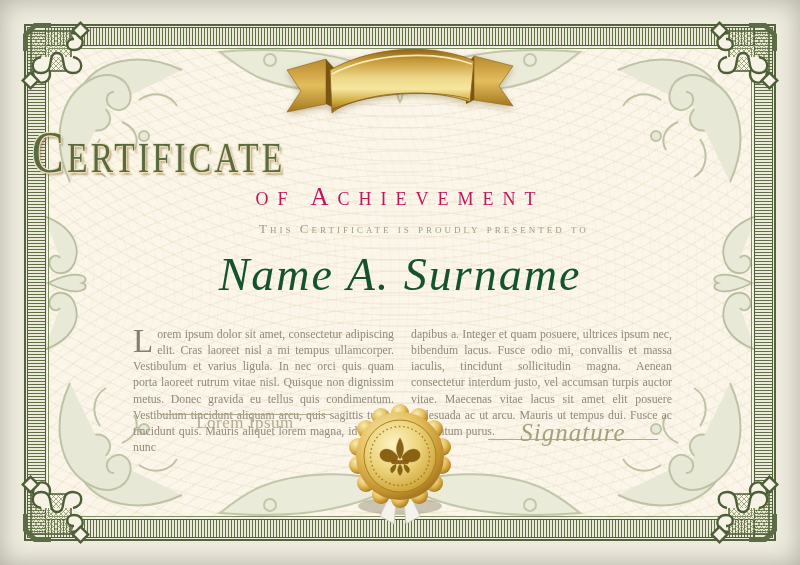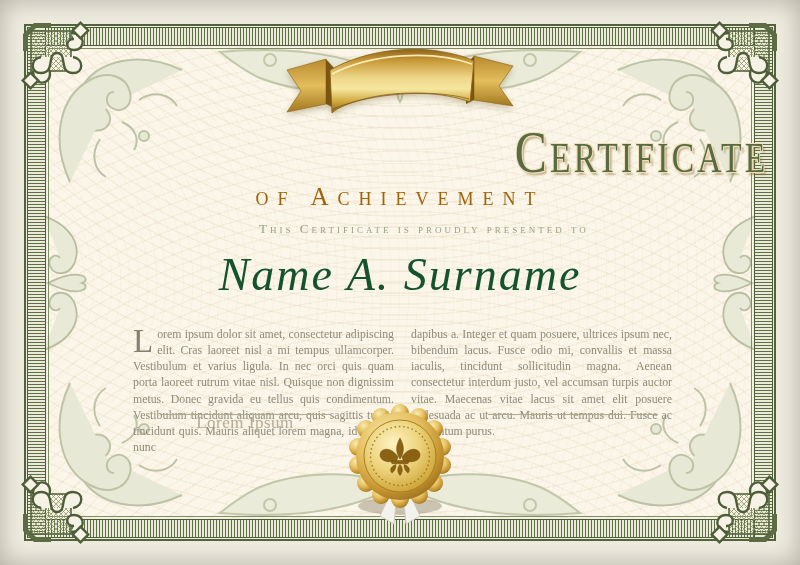--- a/index.html
+++ b/index.html
@@ -38,27 +38,27 @@
   .flourish.br{bottom:44px;right:44px;transform:scale(-1,-1);}
   .midedge{position:absolute;width:62px;height:150px;top:50%;}
   .midedge.right{right:44px;transform:translateY(-50%);}
   .midedge.left{left:44px;transform:translateY(-50%) scaleX(-1);}
   .midspan{position:absolute;left:50%;width:380px;height:62px;}
   .midspan.top{top:44px;transform:translateX(-50%);}
   .midspan.bottom{bottom:44px;transform:translateX(-50%) scaleY(-1);}
   
   .ribbon{position:absolute;top:44px;left:50%;transform:translateX(-50%);width:232px;height:84px;z-index:6;filter:drop-shadow(0 3px 3px rgba(120,100,50,.35));}
   .title{
-    position:absolute;top:118px;left:0;right:0;text-align:right;z-index:3;
+    position:absolute;top:118px;left:0;right:0;text-align:left;z-index:3;
     font-size:60px;font-variant:small-caps;letter-spacing:4px;color:#5a6a42;font-weight:normal;
     text-shadow:-1px -1px 0 #ece0ba,1px -1px 0 #ece0ba,-1px 1px 0 #ece0ba,1px 1px 0 #ece0ba,3px 3px 2px rgba(150,118,56,.55);
   }
   .title > span{display:inline-block;transform:scaleX(.80);}
   .subtitle{position:absolute;top:183px;left:0;right:0;text-align:center;z-index:3;
-    font-size:25px;font-variant:small-caps;letter-spacing:9px;color:#a16207;}
+    font-size:25px;font-variant:small-caps;letter-spacing:9px;color:#be185d;}
   .presented{position:absolute;top:221px;left:0;right:0;text-align:center;z-index:3;
     font-size:13px;font-variant:small-caps;letter-spacing:3px;color:#99a083;margin-left:48px;}
   .name{position:absolute;top:248px;left:0;right:0;text-align:center;z-index:3;
     font-size:46px;font-style:italic;color:#14532d;letter-spacing:2px;}
   .body-cols{position:absolute;top:326px;left:133px;right:128px;display:flex;gap:17px;z-index:3;
     font-size:11.8px;line-height:1.37;color:#8f8a7a;text-align:justify;}
   .body-cols .col{flex:1;}
   .col.first::first-letter{
     float:left;font-size:33px;line-height:26px;padding:2px 4px 0 0;color:#857f6e;
   }
@@ -241,20 +241,21 @@
   <div class="body-cols">
     <div class="col first">Lorem ipsum dolor sit amet, consectetur adipiscing elit. Cras laoreet nisl a mi tempus ullamcorper. Vestibulum et varius ligula. In nec orci quis quam porta laoreet rutrum vitae nisl. Quisque non dignissim metus. Donec gravida eu tellus quis condimentum. Vestibulum tincidunt aliquam arcu, quis sagittis turpis tincidunt quis. Mauris aliquet lorem magna, id blandit nunc</div>
     <div class="col">dapibus a. Integer et quam posuere, ultrices ipsum nec, bibendum lacus. Fusce odio mi, convallis et massa iaculis, tincidunt sollicitudin magna. Aenean consectetur interdum justo, vel accumsan turpis auctor vitae. Maecenas vitae lacus sit amet elit posuere malesuada ac ut arcu. Mauris ut tempus dui. Fusce ac fermentum purus.</div>
   </div>
 
   <div class="signblock date">
     <div class="line"></div>
     <div class="val">Lorem Ipsum</div>
   </div>
   <div class="signblock sig">
+    <div class="signrow-label">Signature</div>
     <div class="line"></div>
   </div>
 
   <svg class="medal" viewBox="0 0 120 134">
     <defs>
       <radialGradient id="gRos" cx="38%" cy="30%" r="80%">
         <stop offset="0" stop-color="#f9ecb2"></stop>
           <stop offset=".45" stop-color="#e6c162"></stop>
         <stop offset=".75" stop-color="#c4932f"></stop>
           <stop offset="1" stop-color="#8f661a"></stop>

